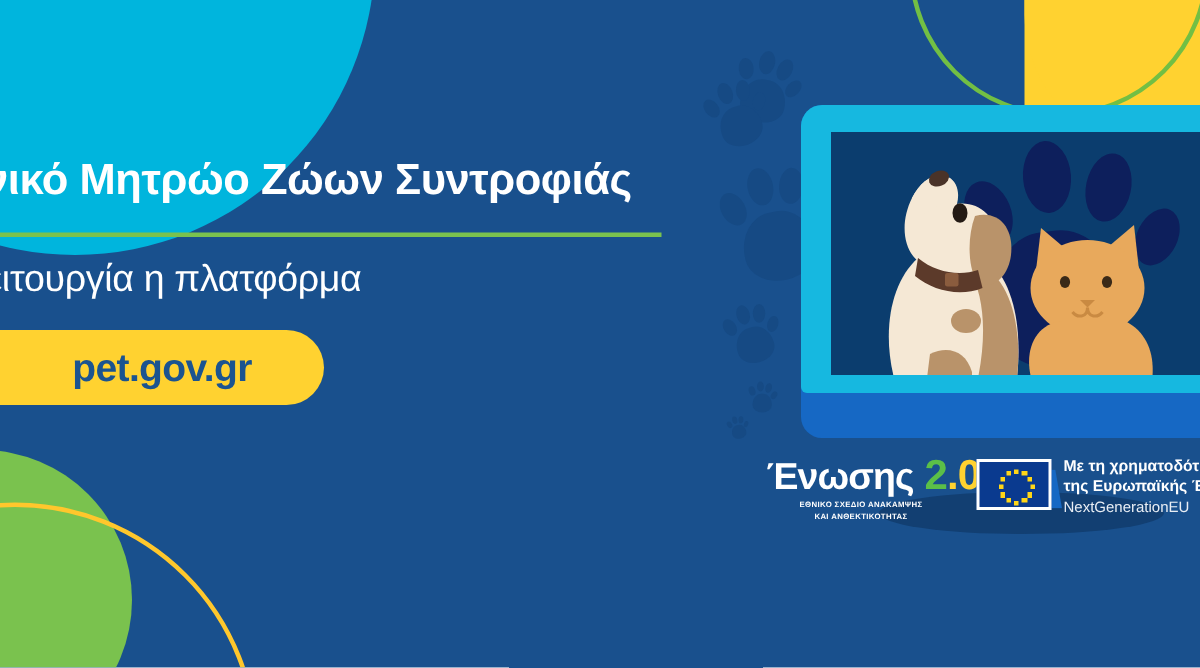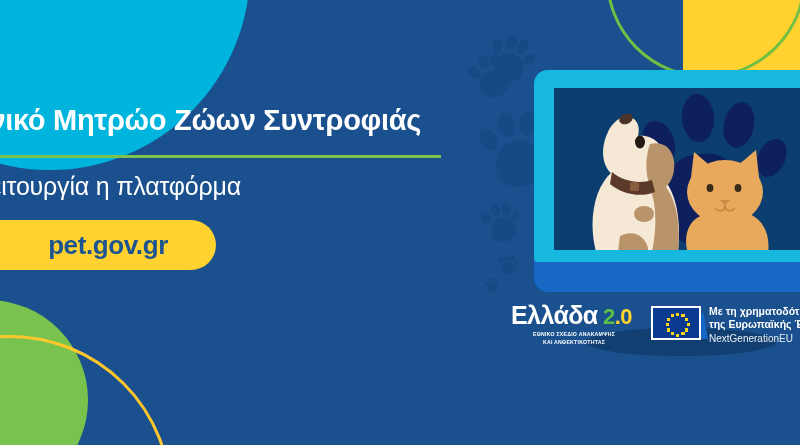--- a/index.html
+++ b/index.html
@@ -220,21 +220,21 @@
   }
   #greece-logo { position: absolute; left: 0; top: 0; width: 132px; }
   #greece-wordmark {
     color: #ffffff;
     font-size: 25px;
     font-weight: bold;
     letter-spacing: -0.6px;
     line-height: 1;
     white-space: nowrap;
   }
-  #greece-wordmark .ver { color: #5bbf48; font-size: 22px; }
+  #greece-wordmark .ver { color: #5bbf48; font-size: 28px; }
   #greece-wordmark .ver .dotzero { color: #ffd230; }
   #greece-sub {
     color: #ffffff;
     font-size: 5.2px;
     font-weight: bold;
     letter-spacing: 0.25px;
     text-align: center;
     line-height: 1.5;
     margin-top: 3px;
     width: 126px;
@@ -388,21 +388,21 @@
 
         <path d="M16 112 C10 92 18 74 36 72 L78 72 C94 80 98 96 96 112 Z" fill="#e8a95c"></path>
       </svg>
     </div>
   </div>
 
   <div id="logos">
 
     <div id="greece-logo">
       <div id="greece-wordmark">
-        <span>Ελλάδα</span><span class="ver"> <span>2</span><span class="dotzero">.0</span></span>
+        <span>Ένωσης</span><span class="ver"> <span>2</span><span class="dotzero">.0</span></span>
       </div>
       <div id="greece-sub">
         <div>ΕΘΝΙΚΟ ΣΧΕΔΙΟ ΑΝΑΚΑΜΨΗΣ</div>
         <div>ΚΑΙ ΑΝΘΕΚΤΙΚΟΤΗΤΑΣ</div>
       </div>
     </div>
 
     <div id="eu-block">
       <div id="eu-flag">
           <div class="star" style="left: 23px; top: 4.5px;"></div>

